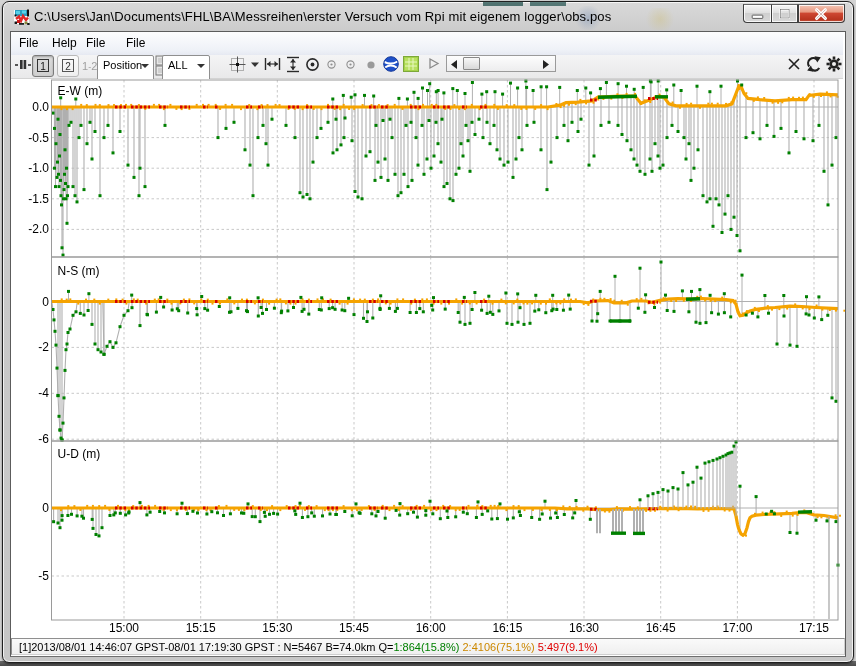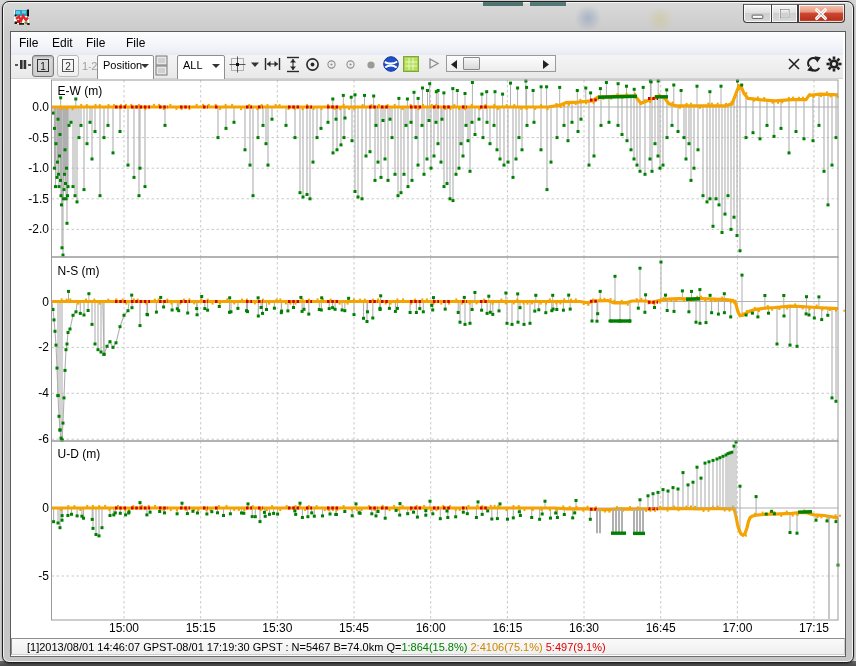--- a/index.html
+++ b/index.html
@@ -21,21 +21,21 @@
 .glyph{position:absolute;left:0;top:0;right:0;bottom:0}
 .menubar{position:absolute;left:0;top:0;width:832px;height:23px;background:linear-gradient(#fdfdfe,#eef1f7 80%,#e6e9f2)}
 .menubar span{position:absolute;top:4px;font-size:12px;color:#000}
 .toolbar{position:absolute;left:0;top:23px;width:832px;height:24px;background:linear-gradient(#f4f4f5,#e9e9ea);border-bottom:1px solid #d3d3d3}
 .tb{position:absolute;font-size:11px}
 .combo{position:absolute;top:0px;height:29px;background:#fff;border:1px solid #8f8f8f;border-radius:2px;font-size:11px;line-height:19px;padding-left:5px;color:#000}
 .combo .arr{position:absolute;right:4px;top:8px;width:0;height:0;border-left:4px solid transparent;border-right:4px solid transparent;border-top:4px solid #333}
 .btn1{position:absolute;left:21px;top:0px;width:22px;height:22px;border:1px solid #7a7a7a;border-radius:3px;background:linear-gradient(#dcdcdc,#cfcfcf);box-shadow:inset 0 1px 2px rgba(0,0,0,.25)}
 .btn2{position:absolute;left:46px;top:0px;width:22px;height:22px;border:1px solid #b9b9b9;border-radius:3px;background:linear-gradient(#fbfbfb,#efefef)}
 .numbox{position:absolute;left:4px;top:3px;width:12px;height:13px;border:1px solid #333;font-size:10px;text-align:center;line-height:13px;color:#111}
-.statusbar{position:absolute;left:0px;top:606px;width:834px;height:17px;background:linear-gradient(#fafafa,#efefef);border:1px solid #8f8f8f;border-bottom-color:#cfcfcf;border-right-color:#cfcfcf;font-size:11px;line-height:16px;white-space:nowrap;padding-left:15px;color:#000}
+.statusbar{position:absolute;left:0px;top:606px;width:834px;height:17px;background:linear-gradient(#fafafa,#efefef);border:1px solid #8f8f8f;border-bottom-color:#cfcfcf;border-right-color:#cfcfcf;font-size:11px;line-height:16px;white-space:nowrap;padding-left:7px;color:#000}
 .plot{position:absolute;left:0px;top:47px;width:834px;height:559px;background:#fff}
 svg text{fill:#000}
 </style></head><body>
 <div class="shadowband"></div>
 <div class="frame">
  <div class="blob1"></div>
     <div class="blob2"></div>
     <div class="blob3"></div>
     <div class="blob4"></div>
  <svg class="ticon" viewBox="0 0 16 16">
@@ -45,20 +45,21 @@
   <rect x="8" y="1.5" width="4" height="3" fill="#58d4ea"></rect>
   <rect x="13" y="0.5" width="2" height="7" fill="#101010"></rect>
   <rect x="0.5" y="5.5" width="2" height="2" fill="#101010"></rect>
   <path d="M2 10 L5 7.5 L7 12 L9 7 L12 11 L14 8.5" stroke="#e02828" stroke-width="2.4" fill="none"></path>
   <rect x="3" y="11" width="3" height="3" fill="#cc1818"></rect>
   <rect x="0.5" y="12.5" width="2.5" height="2.5" fill="#151515"></rect>
   <rect x="5" y="14" width="5" height="1.8" fill="#202020"></rect>
   <rect x="10.5" y="12.5" width="3" height="2.6" fill="#8a8a40"></rect>
   <rect x="13.2" y="14" width="2.4" height="2" fill="#151515"></rect>
  </svg>
+ <div class="titletext">C:\Users\Jan\Documents\FHL\BA\Messreihen\erster Versuch vom Rpi mit eigenem logger\obs.pos</div>
  <div class="caps">
   <div class="cap min">
         <svg class="glyph" viewBox="0 0 28 19">
           <rect x="8.5" y="10.5" width="11" height="3.4" rx="0.5" fill="#fff" stroke="#5a5a5a" stroke-width="1"></rect>
         </svg>
       </div>
   <div class="cap max">
         <svg class="glyph" viewBox="0 0 27 19">
           <rect x="9" y="5" width="9.5" height="9" fill="none" stroke="#fff" stroke-width="1.8"></rect>
           <rect x="9" y="5" width="9.5" height="9" fill="none" stroke="#5a5a5a" stroke-width="0.6"></rect>
@@ -67,21 +68,21 @@
   <div class="cap close">
         <svg class="glyph" viewBox="0 0 47 19">
           <path d="M18.5 5 L27.5 14 M27.5 5 L18.5 14" stroke="#fff" stroke-width="3.4" stroke-linecap="round"></path>
           <path d="M18.5 5 L27.5 14 M27.5 5 L18.5 14" stroke="#6e2014" stroke-width="0.7" stroke-linecap="round" fill="none" opacity="0.5"></path>
         </svg>
       </div>
  </div>
  <div class="client">
   <div class="menubar">
    <span style="left:8px">File</span>
-        <span style="left:41px">Edit</span>
+        <span style="left:41px">Help</span>
         <span style="left:75px">File</span>
         <span style="left:115px">File</span>
   </div>
   <div class="toolbar">
    <svg class="tb" style="left:4px;top:4px" width="16" height="12" viewBox="0 0 16 12">
           <rect x="0" y="5" width="3" height="2" fill="#555"></rect>
           <rect x="5" y="1" width="2.6" height="9" fill="#333"></rect>
           <rect x="8.6" y="1" width="2.6" height="9" fill="#333"></rect>
           <rect x="13" y="5" width="3" height="2" fill="#555"></rect>
         </svg>
@@ -92,21 +93,21 @@
           <div class="numbox" style="border-color:#555;color:#333">2</div>
         </div>
         <div class="tb" style="left:71px;top:5px;color:#a0a0a0;font-size:11px">1<span style="font-size:9px">-</span>2</div>
         <div class="combo" style="left:86px;width:57px">Position<div class="arr"></div></div>
         <svg class="tb" style="left:144px;top:0px" width="14" height="22" viewBox="0 0 14 22">
           <rect x="1" y="1" width="11" height="9" fill="#e8e8e8" stroke="#777"></rect>
           <rect x="1" y="11" width="11" height="9" fill="#e8e8e8" stroke="#777"></rect>
           <rect x="3" y="3" width="7" height="5" fill="#d0d0d0"></rect>
           <rect x="3" y="13" width="7" height="5" fill="#d0d0d0"></rect>
         </svg>
-        <div class="combo" style="left:166px;width:48px">ALL<div class="arr"></div></div>
+        <div class="combo" style="left:151px;width:48px">ALL<div class="arr"></div></div>
         <svg class="tb" style="left:218px;top:1px" width="17" height="17" viewBox="0 0 17 17">
           <rect x="2.5" y="2.5" width="12" height="12" fill="none" stroke="#b0b0b0"></rect>
           <line x1="8.5" y1="0.5" x2="8.5" y2="16.5" stroke="#555"></line>
           <line x1="0.5" y1="8.5" x2="16.5" y2="8.5" stroke="#555"></line>
           <rect x="7" y="7" width="3" height="3" fill="#111"></rect>
         </svg>
         <svg class="tb" style="left:237px;top:2px" width="14" height="14" viewBox="0 0 14 14">
           <path d="M3 5.5 L11 5.5 L7 10 Z" fill="#333"></path>
         </svg>
         <svg class="tb" style="left:253px;top:1px" width="17" height="17" viewBox="0 0 17 17">

